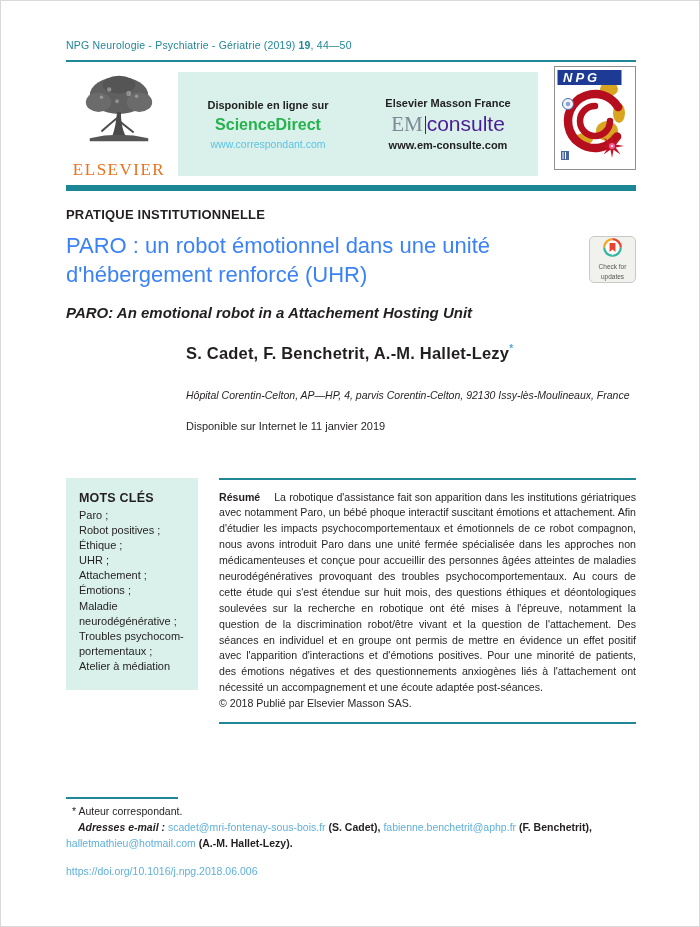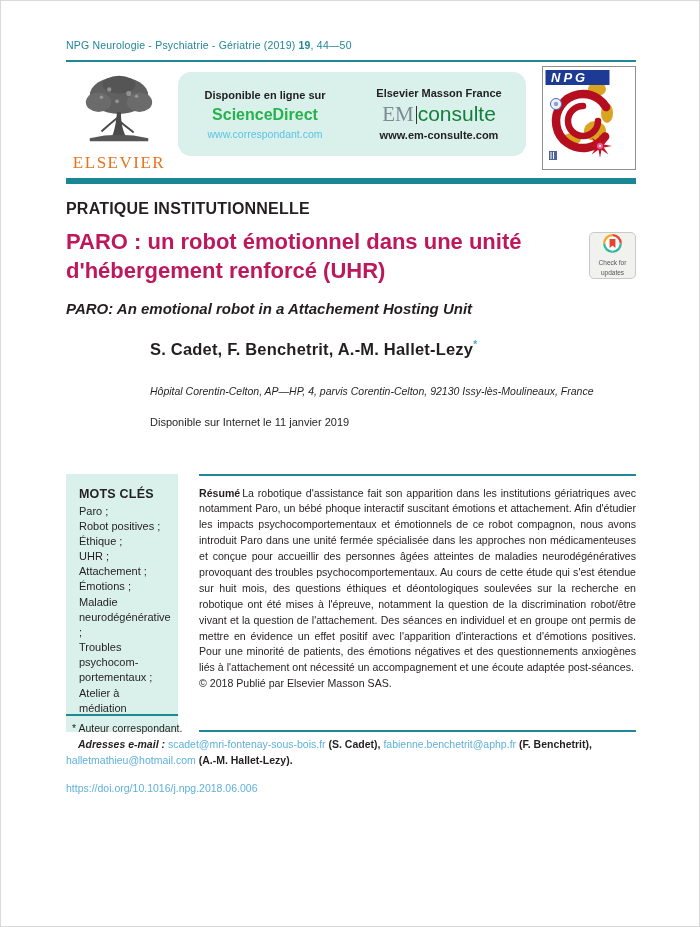--- a/index.html
+++ b/index.html
@@ -14,64 +14,64 @@
   .content { position:absolute; left:65px; right:63px; top:0; }
 
   
   .journal-line { margin-top:38px; font-size:10.5px; color:#1f8796; letter-spacing:.2px; }
   .journal-line .vol { font-weight:700; }
   .rule-thin { margin-top:9px; height:2px; background:#1f8796; }
 
   
   .banner { display:flex; margin-top:6px; align-items:flex-start; }
   .elsevier-block { width:106px; display:flex; flex-direction:column; align-items:center; padding-top:2px; }
-  .elsevier-name { font-family:"Liberation Serif", serif; color:#e8731d; font-size:17px; letter-spacing:1.5px; margin-top:1px; }
-  .mint-box { flex:1; background:#d9f1ea; display:flex; margin-left:6px; height:84px; margin-top:4px;border-radius:13px; }
+  .elsevier-name { font-family:"Liberation Serif", serif; color:#e8731d; font-size:17px; letter-spacing:1.5px; margin-top:8px; }
+  .mint-box { flex:1; background:#d9f1ea; display:flex; margin-left:6px; height:104px; margin-top:4px; }
   .mint-half { flex:1; display:flex; flex-direction:column; align-items:center; justify-content:center; }
   .sd-tagline { font-size:11px; font-weight:700; color:#222; }
   .sd-name { color:#27b24e; font-weight:700; font-size:16px; margin-top:5px; }
   .sd-url { color:#5bc2e7; font-size:10.5px; margin-top:4px; }
   .em-publisher { font-size:11px; font-weight:700; color:#222; }
   .em-logo { margin-top:3px; font-size:21px; line-height:1.1; }
   .em-em { font-family:"Liberation Serif", serif; color:#7d8a96; }
   .em-pipe { display:inline-block; border-left:1.5px solid #333; height:18px; vertical-align:-3px; margin:0 1px 0 2px; }
-  .em-consulte { color:#15803d; }
+  .em-consulte { color:#4c1d95; }
   .em-url { font-size:11px; font-weight:700; color:#222; margin-top:2px; }
-  .npg-cover { width:94px; height:104px; margin-left:16px; margin-top:-2px; border:1px solid #8f8f8f; background:#fff;text-decoration:underline; }
+  .npg-cover { width:82px; height:104px; margin-left:16px; margin-top:-2px; border:1px solid #8f8f8f; background:#fff;text-decoration:underline; }
 
   .rule-thick { margin-top:5px; height:6px; background:#1b8795; }
 
   
-  .section-label { margin-top:16px; font-size:16px; font-weight:700; letter-spacing:.2px; }
+  .section-label { margin-top:16px; font-size:13px; font-weight:700; letter-spacing:.2px; }
   .title-row { display:flex; justify-content:space-between; margin-top:9px; }
-  .title-fr { color:#be185d; font-size:22px; font-weight:700; line-height:1.32; max-width:500px; }
+  .title-fr { color:#3b82f6; font-size:22px; font-weight:400; line-height:1.32; max-width:500px; }
   .badge { width:47px; height:47px; border:1px solid #c9c9c9; border-radius:5px;
            background:#f1f1ee; display:flex; flex-direction:column; align-items:center;
            justify-content:center; margin-top:5px; cursor:pointer; }
   .badge-text { font-size:6.5px; color:#555; line-height:1.25; text-align:center; margin-top:1.5px; }
   .title-en { margin-top:15px; font-size:15px; font-weight:700; font-style:italic; }
 
-  .byline { margin-left:84px; }
+  .byline { margin-left:120px; }
   .authors { margin-top:22px; font-size:16.5px; font-weight:700; letter-spacing:.2px; }
   .authors sup { color:#4aa8d8; font-size:10px; font-weight:700; }
   .affiliation { margin-top:26px; font-size:10.5px; font-style:italic; }
   .available { margin-top:19px; font-size:11px; font-weight:400; }
 
   
   .abstract-wrap { display:flex; margin-top:46px; align-items:stretch; }
-  .keywords { width:112px; background:#d9f1ea; padding:13px 8px 16px 13px; font-size:11px; align-self:flex-start; }
+  .keywords { width:132px; background:#d9f1ea; padding:13px 8px 16px 13px; font-size:11px; align-self:flex-start; }
   .kw-heading { font-weight:700; font-size:12.5px; margin-bottom:3px; letter-spacing:.2px; }
   .kw-item { line-height:1.38; }
   .abstract-col { flex:1; margin-left:21px; border-top:2px solid #1f8796; border-bottom:2px solid #1f8796; padding:10px 0 13px; }
   .abstract-text { font-size:10.6px; line-height:1.5; text-align:justify; }
-  .abstract-label { font-weight:700; padding-right:2px; }
+  .abstract-label { font-weight:700; padding-right:14px; }
   .copyright { font-size:10.6px; margin-top:1px; }
 
   
-  .footer { position:absolute; top:713px; left:65px; right:63px; font-size:10.5px; }
+  .footer { position:absolute; top:796px; left:65px; right:63px; font-size:10.5px; }
   .foot-rule { width:112px; height:2px; background:#1f8796; }
   .correspondant { margin-top:6px; padding-left:6px; }
   .emails { margin-top:2px; line-height:1.55; text-indent:12px; }
   .emails-label { font-style:italic; font-weight:700; }
   .email-link { color:#5fb0da; cursor:pointer; }
   .email-suffix { font-weight:700; }
   .doi { margin-top:13px; color:#5fb0da; cursor:pointer; }
   .issn { font-weight:700; margin-top:2px; }
 </style>
 </head>

